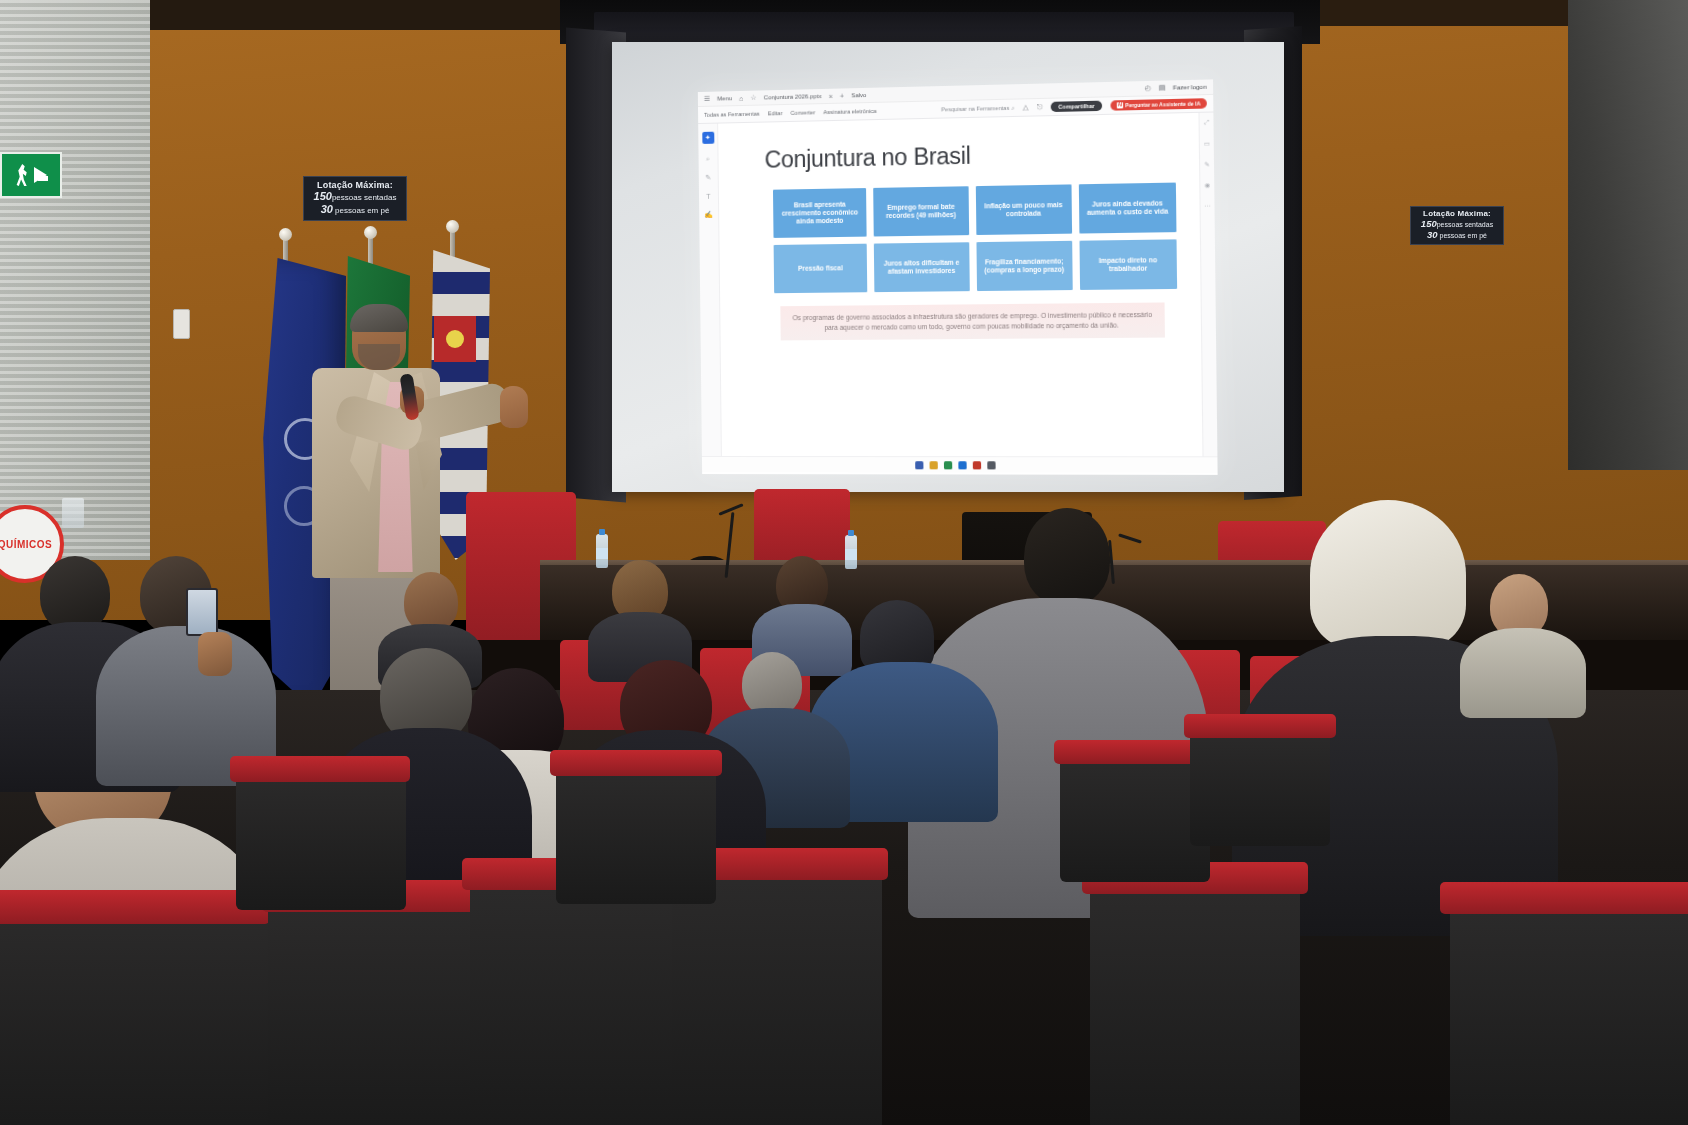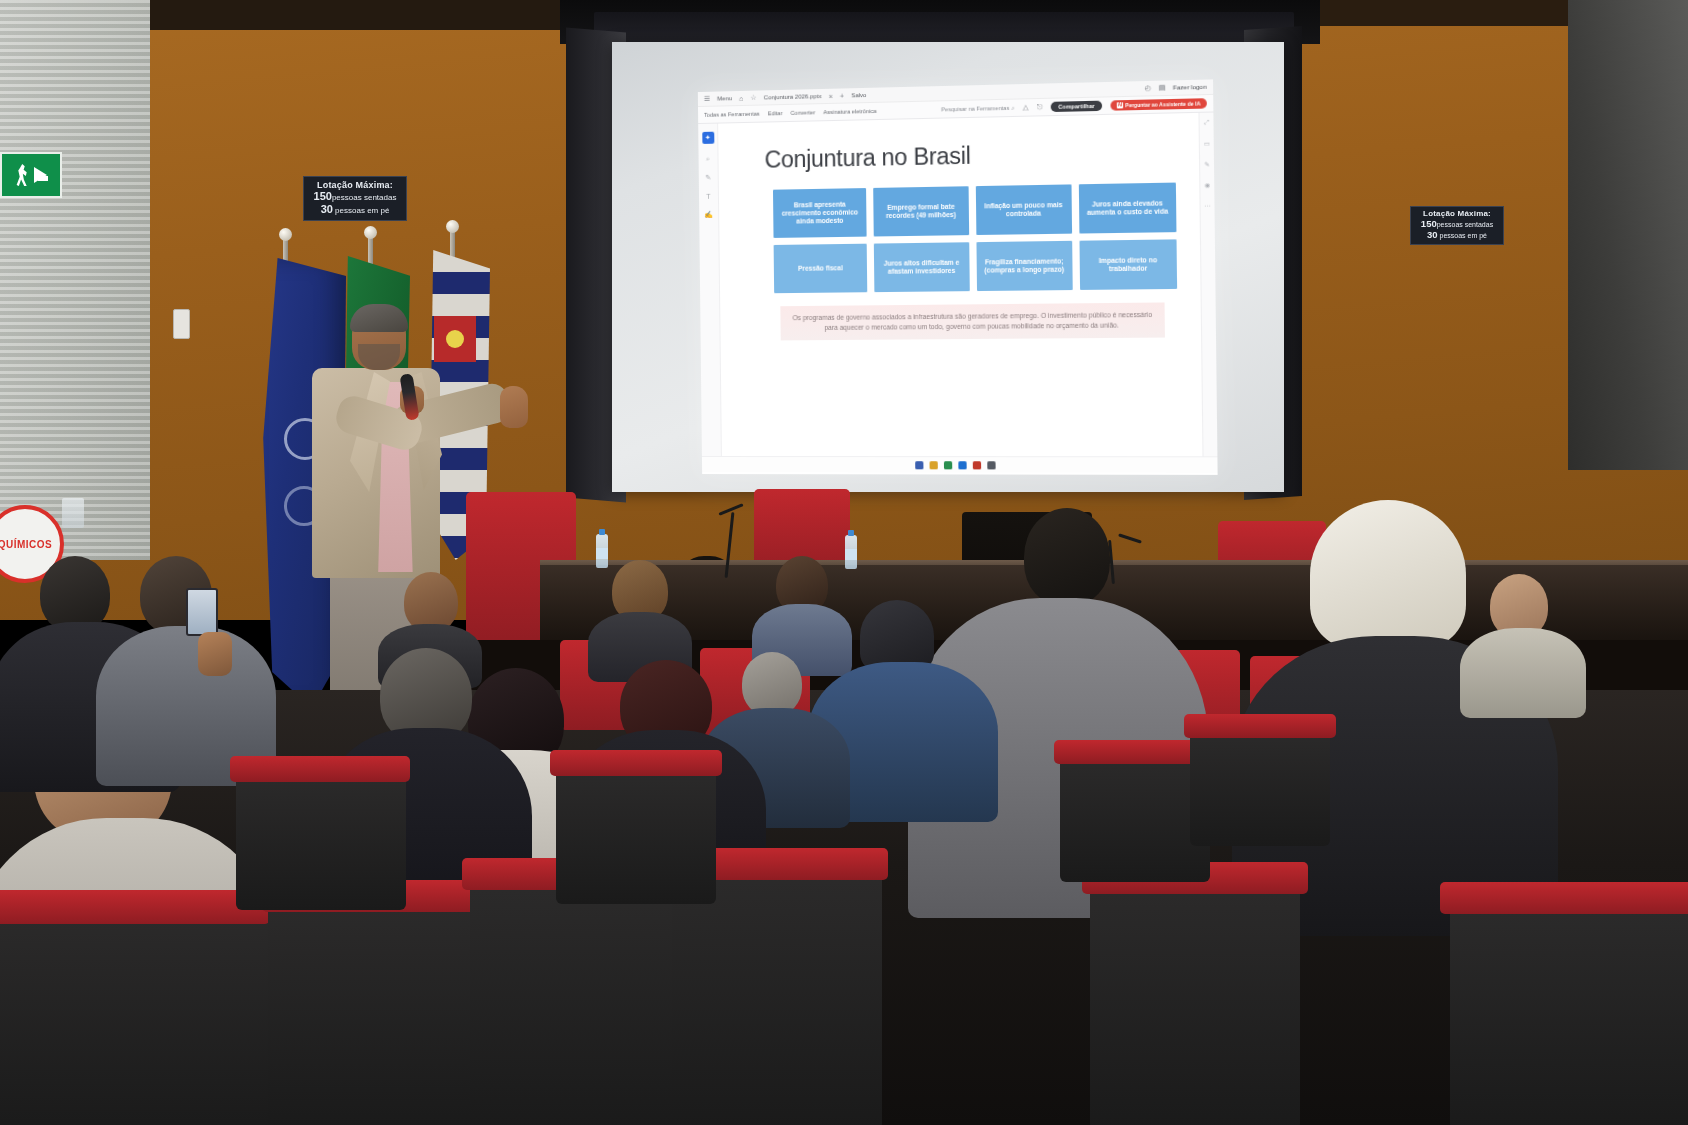--- a/index.html
+++ b/index.html
@@ -67,21 +67,21 @@
   }
 
   
   .cap-sign {
     position: absolute; background: #1b1f27; border: 1px solid #3a4150;
     color: #e8edf3; text-align: center; padding: 3px 5px 4px;
     line-height: 1.12;
   }
   .cap-sign .cap-title { font-size: 9px; font-weight: bold; letter-spacing: .2px; }
   .cap-sign .cap-l { font-size: 8px; white-space: nowrap; }
-  .cap-sign .cap-l b { font-size: 11px; }
+  .cap-sign .cap-l b { font-size: 11px; font-style: italic; }
   #cap-left  { left: 303px; top: 176px; width: 104px; }
   #cap-right { left: 1410px; top: 206px; width: 94px; }
   #cap-right .cap-title { font-size: 8px; }
   #cap-right .cap-l { font-size: 7px; }
   #cap-right .cap-l b { font-size: 9.5px; }
 
   
   .quim-logo {
     position: absolute; left: -14px; top: 505px; width: 78px; height: 78px;
     border-radius: 50%; background: #f2f2ef; border: 4px solid #d9302a;

